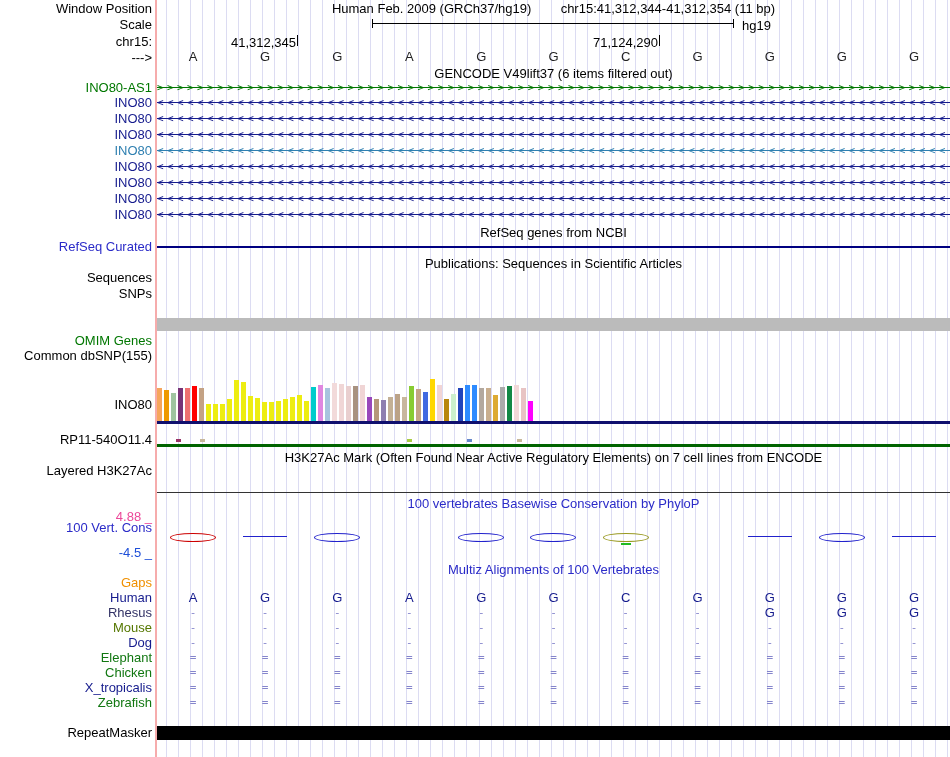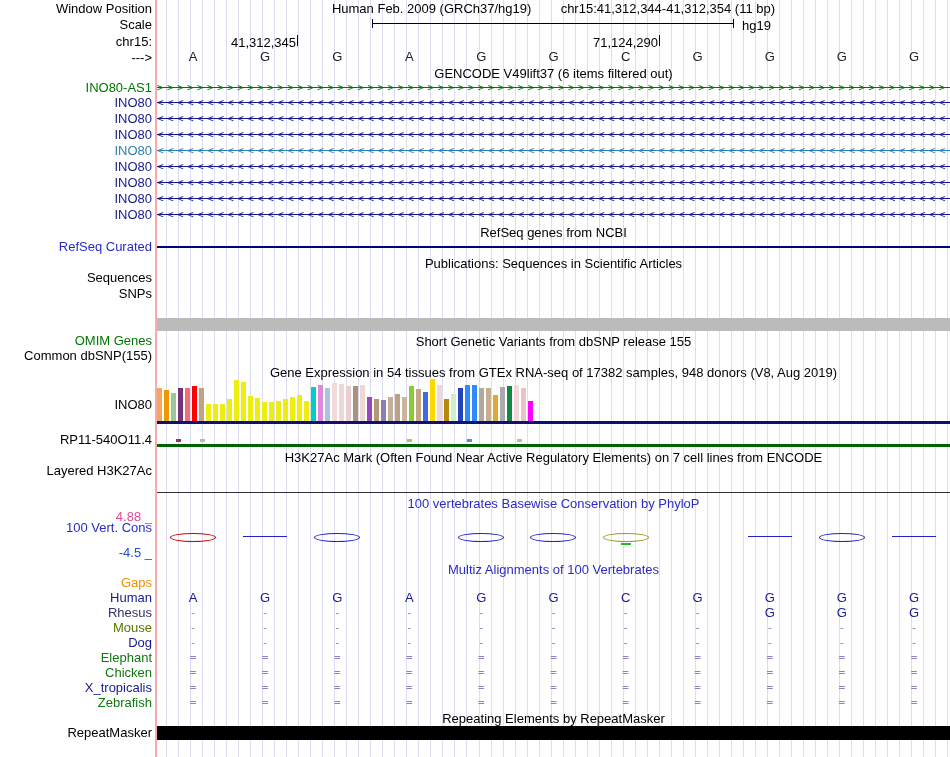--- a/index.html
+++ b/index.html
@@ -81,24 +81,22 @@
   <span class="lbl" style="top:240px;color:#2b2bc8">RefSeq Curated</span>
   <div class="hline" style="top:246px;height:2px;background:#000080"></div>
 
   <div class="title" style="top:257px">Publications: Sequences in Scientific Articles</div>
   <span class="lbl" style="top:271px">Sequences</span>
   <span class="lbl" style="top:287px">SNPs</span>
 
   <span class="lbl" style="top:334px;color:#007700">OMIM Genes</span>
   <div class="hline" style="top:318px;height:13px;background:#bbbbbb"></div>
 
-  <div class="title" style="top:335px">Short Genetic Variants from dbSNP release 155</div>
   <span class="lbl" style="top:349px">Common dbSNP(155)</span>
 
-  <div class="title" style="top:366px">Gene Expression in 54 tissues from GTEx RNA-seq of 17382 samples, 948 donors (V8, Aug 2019)</div>
   <span class="lbl" style="top:398px">INO80</span>
   <div class="gtex-bars" id="gtex-bars">
       <div class="bar" style="height: 33px; background: rgb(246, 165, 92);"></div>
       <div class="bar" style="height: 31px; background: rgb(238, 153, 0);"></div>
       <div class="bar" style="height: 28px; background: rgb(159, 197, 159);"></div>
       <div class="bar" style="height: 33px; background: rgb(119, 51, 119);"></div>
       <div class="bar" style="height: 33px; background: rgb(238, 112, 112);"></div>
       <div class="bar" style="height: 35px; background: rgb(255, 0, 0);"></div>
       <div class="bar" style="height: 33px; background: rgb(196, 162, 132);"></div>
       <div class="bar" style="height: 17px; background: rgb(237, 237, 17);"></div>
@@ -198,21 +196,20 @@
         <div class="lens" style="border-color: rgb(34, 34, 204);"></div>
       </div>
       <div>
         <div class="pline" style="background: rgb(34, 34, 204);"></div>
       </div>
     </div>
 
   <div class="title" style="top:563px;color:#2b2bc8">Multiz Alignments of 100 Vertebrates</div>
   <div id="multiz-rows"></div>
 
-  <div class="title" style="top:712px">Repeating Elements by RepeatMasker</div>
   <span class="lbl" style="top:726px">RepeatMasker</span>
   <div class="hline" style="top:726px;height:14px;background:#000000"></div>
 <span class="lbl" style="top: 81px; color: rgb(0, 119, 0);">INO80-AS1</span>
     <div class="gene-row" style="top: 81px;">
       <div class="gene-line" style="background: rgb(0, 119, 0);"></div>
       <div class="gene-arrows" style="color: rgb(0, 119, 0);">&gt;&gt;&gt;&gt;&gt;&gt;&gt;&gt;&gt;&gt;&gt;&gt;&gt;&gt;&gt;&gt;&gt;&gt;&gt;&gt;&gt;&gt;&gt;&gt;&gt;&gt;&gt;&gt;&gt;&gt;&gt;&gt;&gt;&gt;&gt;&gt;&gt;&gt;&gt;&gt;&gt;&gt;&gt;&gt;&gt;&gt;&gt;&gt;&gt;&gt;&gt;&gt;&gt;&gt;&gt;&gt;&gt;&gt;&gt;&gt;&gt;&gt;&gt;&gt;&gt;&gt;&gt;&gt;&gt;&gt;&gt;&gt;&gt;&gt;&gt;&gt;&gt;&gt;&gt;</div>
     </div>
     <span class="lbl" style="top: 96px; color: rgb(21, 27, 141);">INO80</span>
     <div class="gene-row" style="top: 96px;">
       <div class="gene-line" style="background: rgb(21, 27, 141);"></div>

